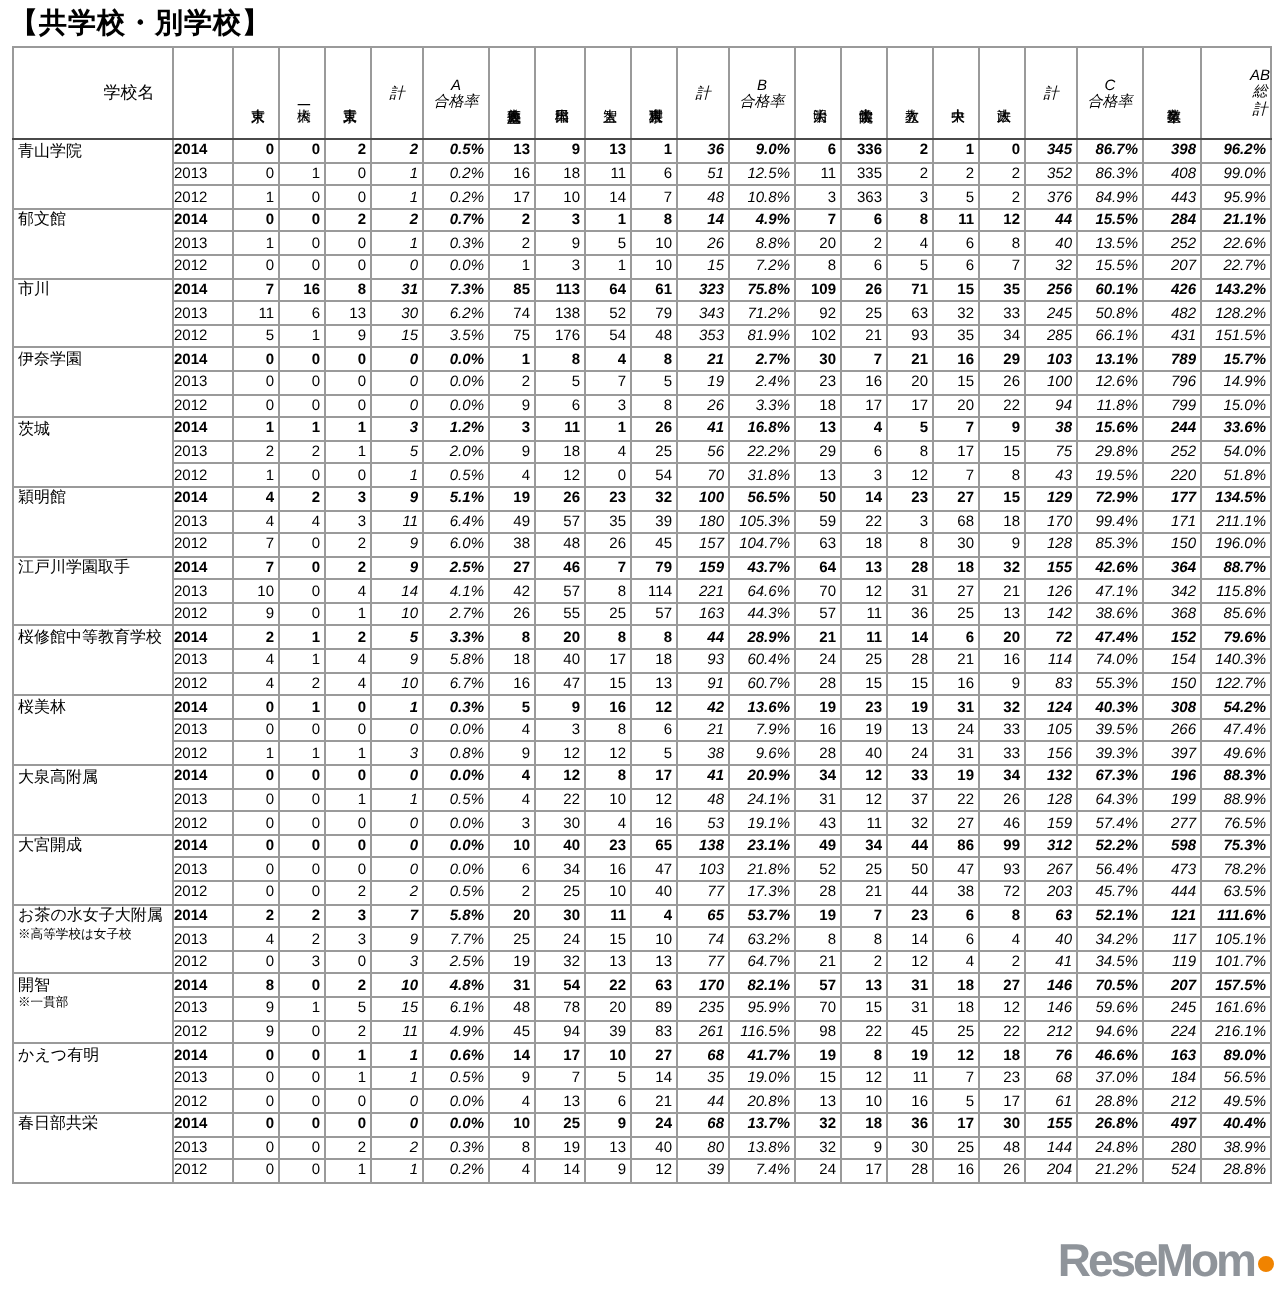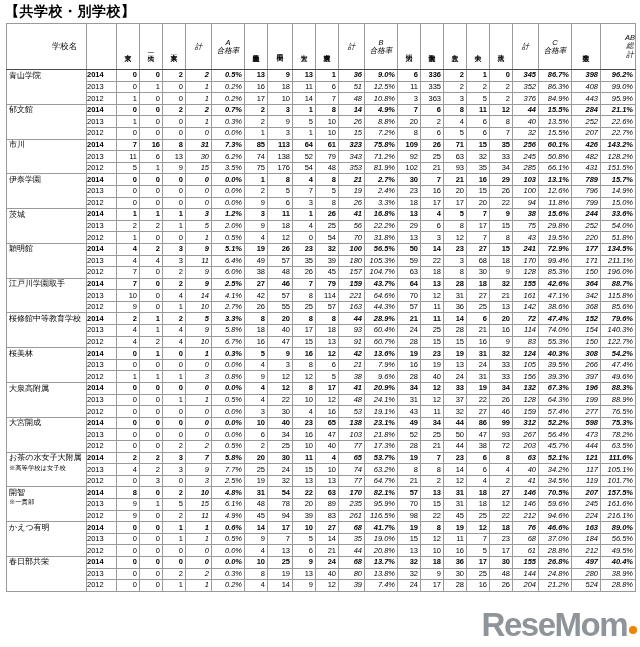--- a/index.html
+++ b/index.html
@@ -35,21 +35,21 @@
   td.name-cell {
     text-align:left; vertical-align:top; white-space:normal;
     font-size:8px; line-height:1.2; padding:0.5px 1px 0 2px;
   }
   .school-note { font-size:6.3px; margin-top:1px; }
   tr.group-start td { border-top:1px solid #555; }
   tr.y2014 td.num, tr.y2014 td.year { font-weight:bold; }
   td.ital { font-style:italic; }
   .watermark {
     position:absolute; right:3px; bottom:3px; z-index:5;
-    font-size:33px; font-weight:bold; letter-spacing:-1.5px;
+    font-size:23px; font-weight:bold; letter-spacing:-1.5px;
     color:rgba(128,133,140,0.88);
     text-shadow:0 0 1px rgba(255,255,255,0.6);
     pointer-events:none;
   }
   .wm-dot {
     display:inline-block; width:8px; height:8px; border-radius:50%;
     background:#f08300; margin-left:2px; margin-bottom:2px;
   }
 </style>
 </head>
@@ -486,21 +486,21 @@
         <td class="num">26</td>
         <td class="num">23</td>
         <td class="num">32</td>
         <td class="num ital">100</td>
         <td class="num ital">56.5%</td>
         <td class="num">50</td>
         <td class="num">14</td>
         <td class="num">23</td>
         <td class="num">27</td>
         <td class="num">15</td>
-        <td class="num ital">241</td>
+        <td class="num ital">129</td>
         <td class="num ital">72.9%</td>
         <td class="num ital">177</td>
         <td class="num ital">134.5%</td>
       </tr>
       <tr>
         <td class="year">2013</td>
         <td class="num">4</td>
         <td class="num">4</td>
         <td class="num">3</td>
         <td class="num ital">11</td>
@@ -581,21 +581,21 @@
         <td class="num">57</td>
         <td class="num">8</td>
         <td class="num">114</td>
         <td class="num ital">221</td>
         <td class="num ital">64.6%</td>
         <td class="num">70</td>
         <td class="num">12</td>
         <td class="num">31</td>
         <td class="num">27</td>
         <td class="num">21</td>
-        <td class="num ital">161</td>
+        <td class="num ital">126</td>
         <td class="num ital">47.1%</td>
         <td class="num ital">342</td>
         <td class="num ital">115.8%</td>
       </tr>
       <tr>
         <td class="year">2012</td>
         <td class="num">9</td>
         <td class="num">0</td>
         <td class="num">1</td>
         <td class="num ital">10</td>

